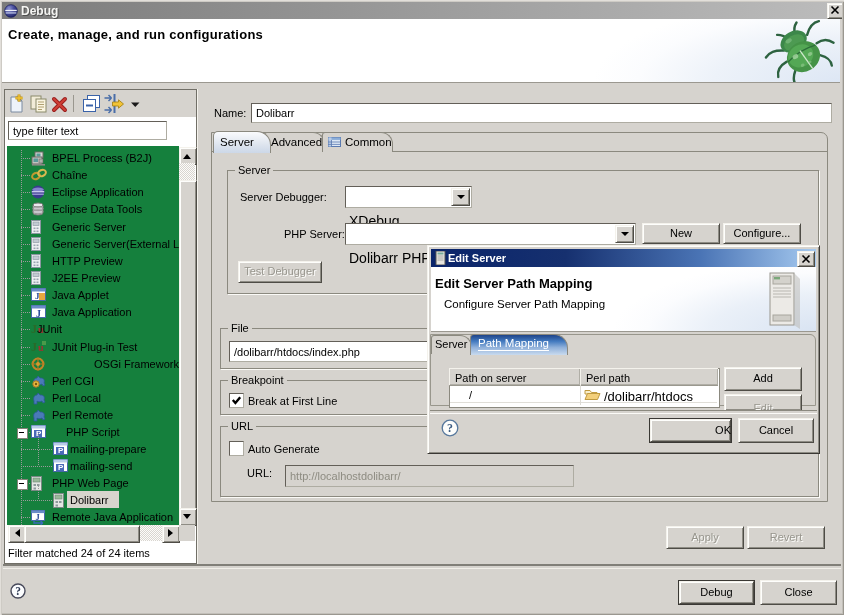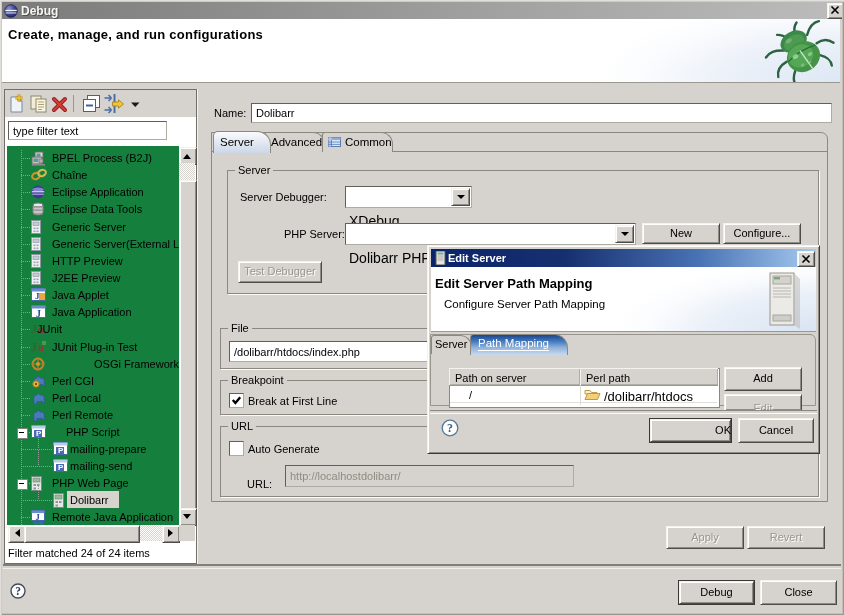--- a/index.html
+++ b/index.html
@@ -454,21 +454,21 @@
         <path d="M1.8 5 L4.4 8 L9.2 2.2" stroke="#000" stroke-width="2.4" fill="none"></path>
       </svg>
     </div>
 <div class="lbl" style="left:248px;top:395px;">Break at First Line</div>
 
 <div class="grp" style="left:220px;top:426px;width:597px;height:69px;">
  <div class="glab">URL</div>
 </div>
 <div class="cb" style="left:229px;top:441px;"></div>
 <div class="lbl" style="left:248px;top:443px;">Auto Generate</div>
-<div class="lbl" style="left:247px;top:478px;">URL:</div>
+<div class="lbl" style="left:247px;top:467px;">URL:</div>
 <div class="fld" style="left:285px;top:465px;width:287px;height:20px;background:#d6d3ce;">
       <span class="tx" style="color:#8e8c82;">http://localhostdolibarr/</span>
     </div>
 
 <div class="btn dis" style="left:666px;top:526px;width:76px;height:21px;">
       <span style="top:4px;">Apply</span>
     </div>
 <div class="btn dis" style="left:747px;top:526px;width:76px;height:21px;">
       <span style="top:4px;">Revert</span>
     </div>

